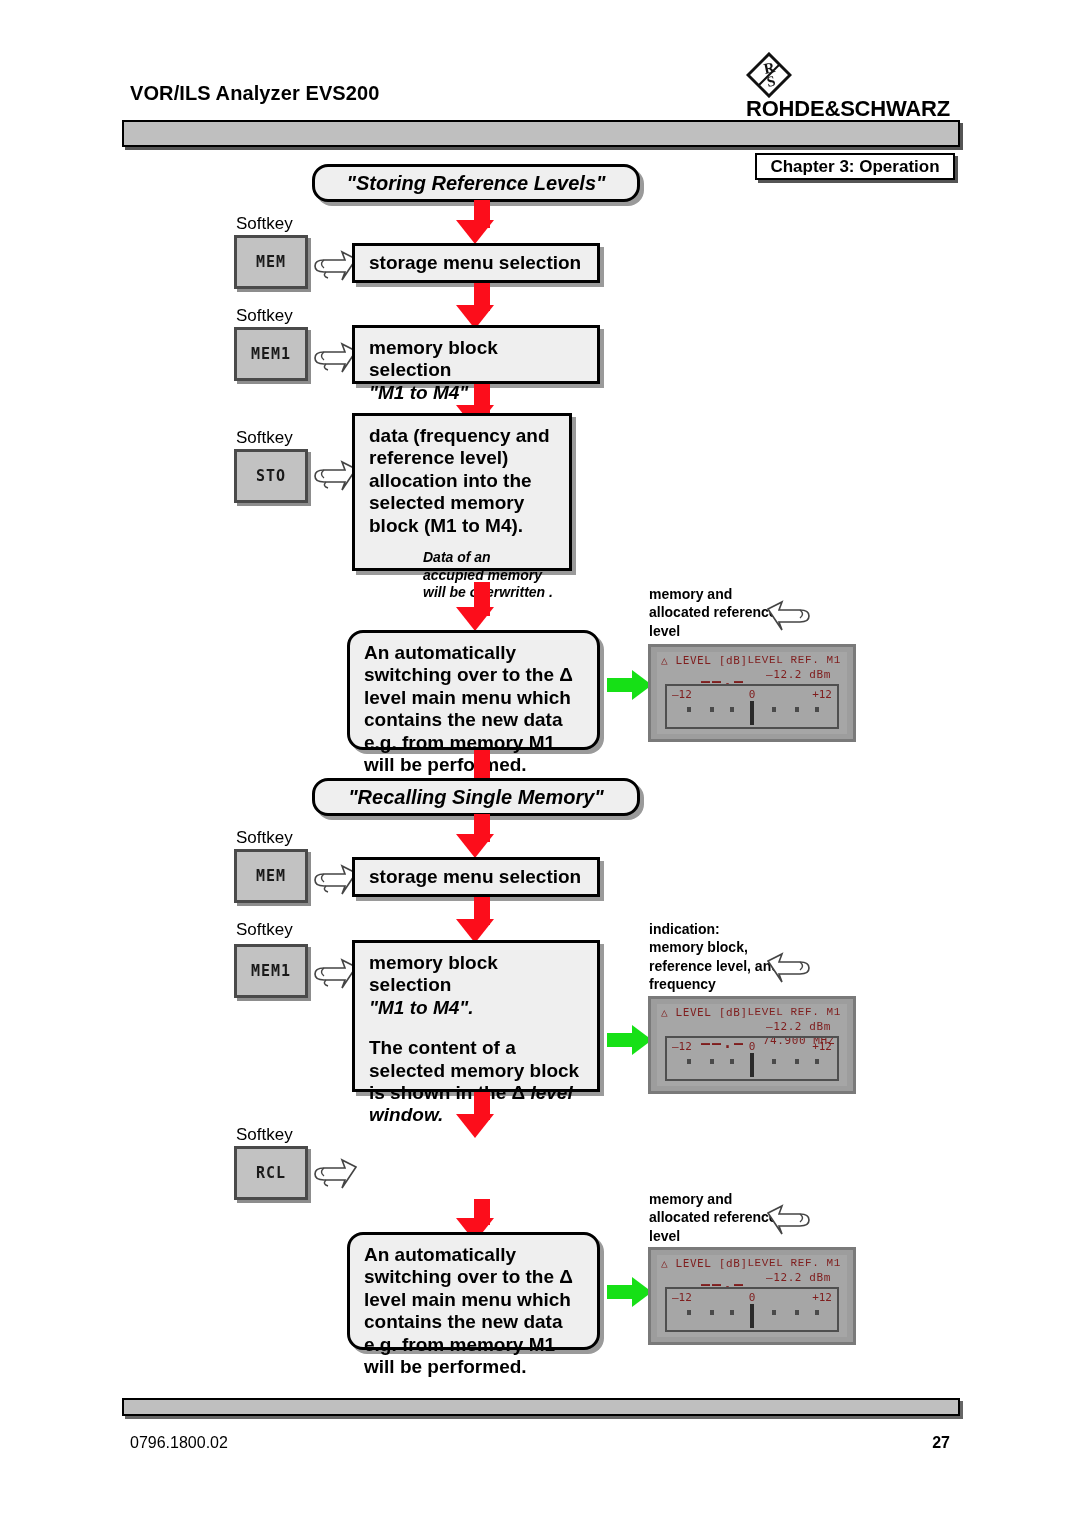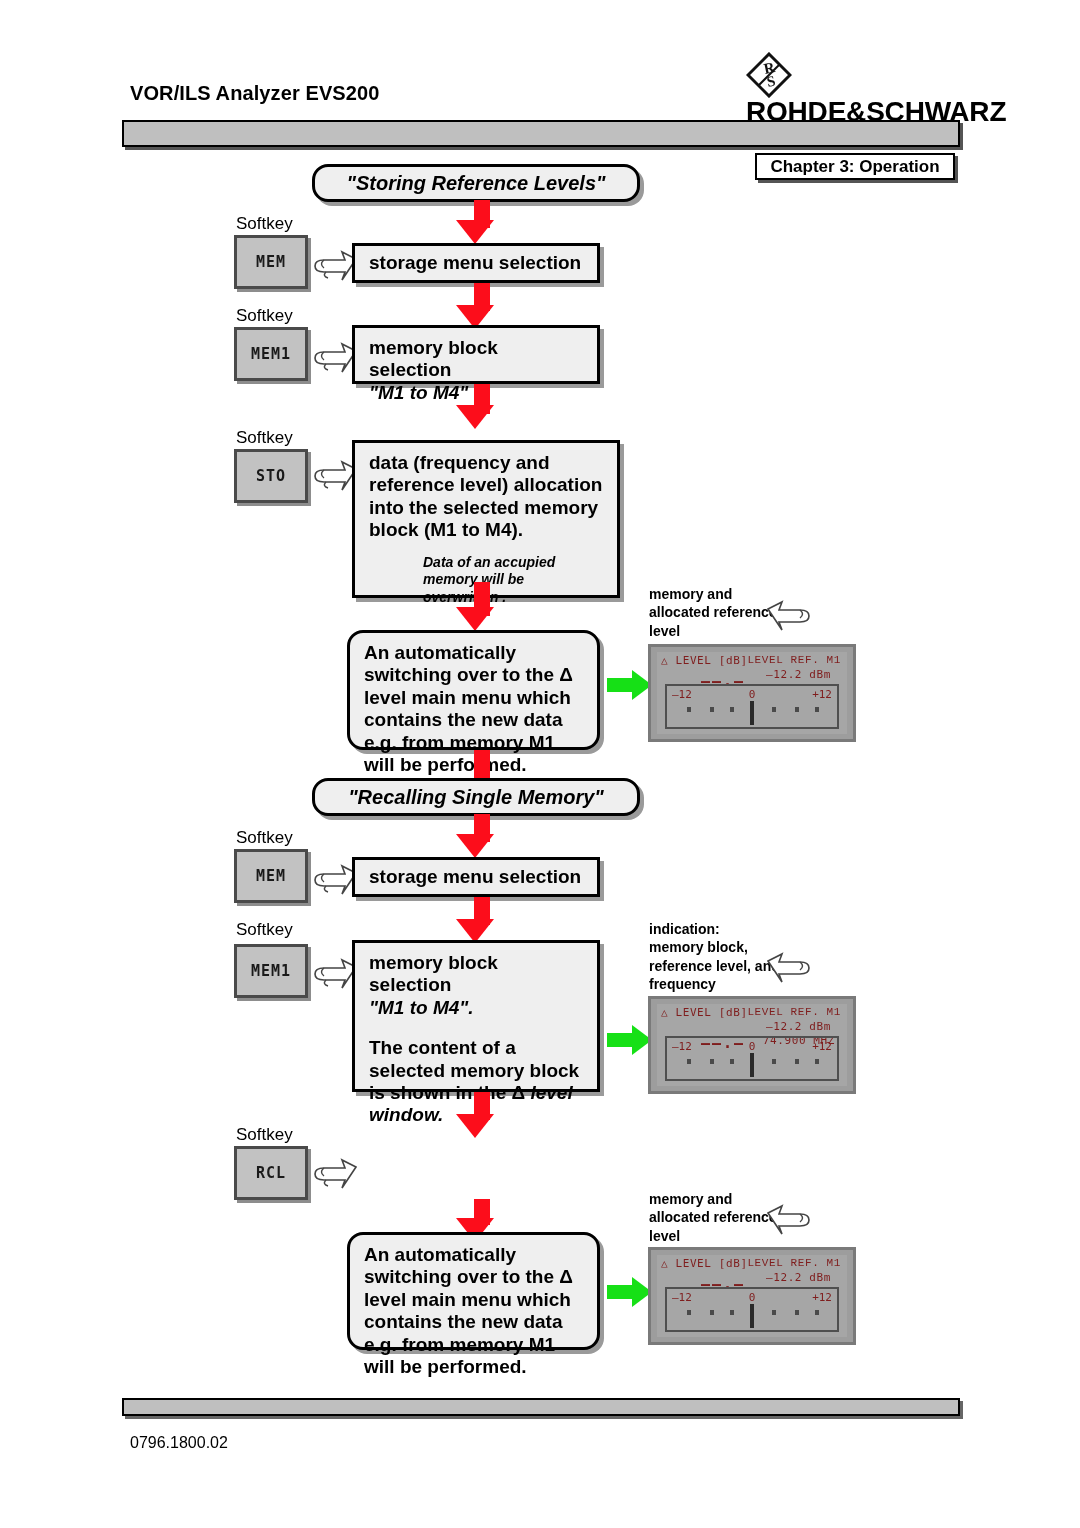--- a/index.html
+++ b/index.html
@@ -12,21 +12,21 @@
 
   
   .hdr-title{
     position:absolute;left:130px;top:82px;
     font-size:20px;font-weight:bold;letter-spacing:.1px;white-space:nowrap;
   }
   .logo-wrap{position:absolute;left:746px;top:52px;width:216px;height:60px;}
   .logo-diamond{position:absolute;left:0px;top:0px;width:46px;height:46px;}
   .logo-word{
     position:absolute;left:0px;top:44px;width:216px;
-    font-size:28px;font-weight:bold;letter-spacing:-0.2px;white-space:nowrap;
+    font-size:22px;font-weight:bold;letter-spacing:-0.2px;white-space:nowrap;
   }
 
   .hdr-bar{
     position:absolute;left:122px;top:120px;width:838px;height:27px;
     background:#bfbfbf;border:2px solid #000;box-sizing:border-box;
     box-shadow:3px 3px 0 #555;
   }
   .chapter-tab{
     position:absolute;left:755px;top:120px;width:200px;height:27px;
     background:#ffffff;border:2px solid #000;box-sizing:border-box;
@@ -175,21 +175,21 @@
   <div class="rshaft" style="left:474px;top:384px;height:30px;"></div>
   <div class="rhead" style="left:456px;top:405px;"></div>
 
   <div class="sk-label" style="left:236px;top:428px;">Softkey</div>
   <div class="sk-btn" style="left:234px;top:449px;">STO</div>
   <svg class="hand" style="left:312px;top:458px;" viewBox="0 0 46 36">
     <path d="M44 11 L30 4 L33 12 L12 12 Q3 12 3 18 Q3 24 12 24 L33 24 L30 32 Z" fill="#ffffff" stroke="#444" stroke-width="1.6"></path>
     <path d="M12 12 Q7 16 12 20" fill="none" stroke="#444" stroke-width="1.4"></path>
     <path d="M14 24 Q10 28 16 30" fill="none" stroke="#444" stroke-width="1.4"></path>
   </svg>
-  <div class="fbox" style="left:352px;top:440px;width:268px;height:158px;">
+  <div class="fbox" style="left:352px;top:413px;width:220px;height:158px;">
     <div>data (frequency and reference level) allocation into the selected memory block (M1 to M4).</div>
     <div class="note">Data of an accupied memory will be overwritten .</div>
   </div>
 
   <div class="rshaft" style="left:474px;top:582px;height:34px;"></div>
   <div class="rhead" style="left:456px;top:607px;"></div>
 
   <div class="fbox round" style="left:347px;top:630px;width:253px;height:120px;">
     <div>An automatically switching over to the Δ level main menu which contains the new data e.g. from memory M1 will be performed.</div>
   </div>
@@ -337,14 +337,15 @@
         <div class="tick" style="left:62%"></div>
           <div class="tick" style="left:75%"></div>
         <div class="tick" style="left:87%"></div>
         <div class="needle"></div>
       </div>
     </div>
   </div>
 
   <div class="ftr-bar"></div>
   <div class="ftr-left">0796.1800.02</div>
+  <div class="ftr-right">27</div>
 
 </div>
 
 </body></html>

